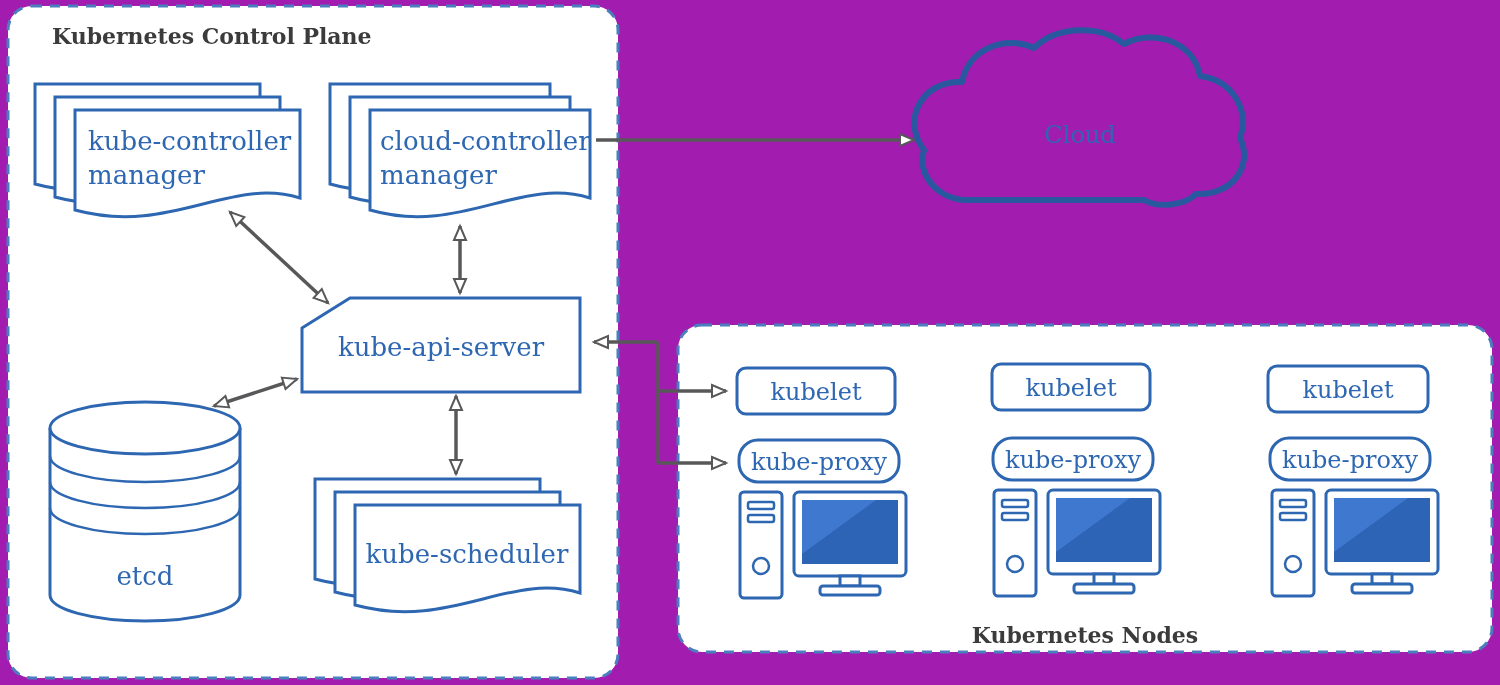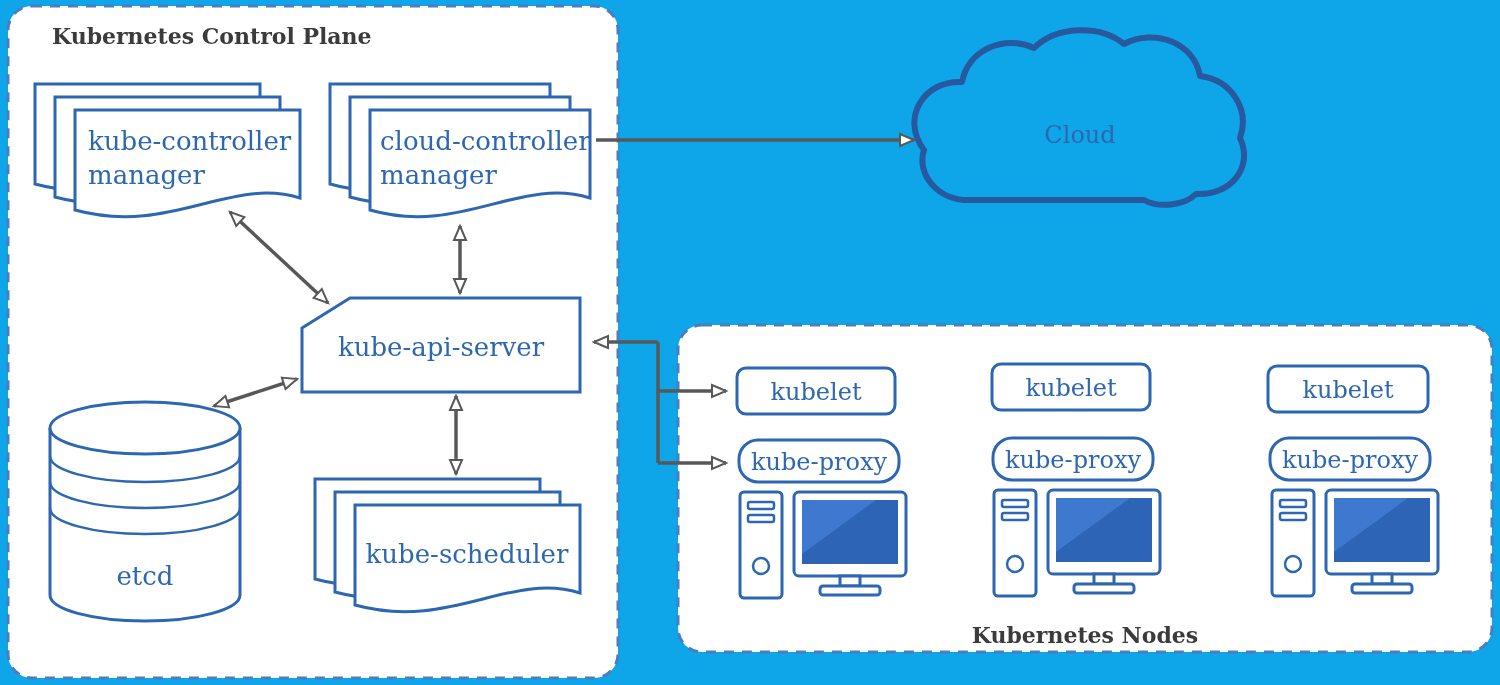--- a/index.html
+++ b/index.html
@@ -4,21 +4,21 @@
 <style>
   html, body {
     margin: 0;
     padding: 0;
     background: #000000;
   }
   .stage {
     position: relative;
     width: 1500px;
     height: 685px;
-    background: #0ea5e9;
+    background: #a21caf;
     overflow: hidden;
   }
   svg text {
     font-family: "DejaVu Serif", "Liberation Serif", serif;
     user-select: none;
   }
   .comp-label { fill: #2e67b1; font-size: 26px; }
   .small-label { fill: #2e67b1; font-size: 24px; }
   .cloud-label { fill: #2e67b1; font-size: 24px; }
   .panel-title { fill: #3b3b3b; font-size: 22px; font-weight: bold; }

